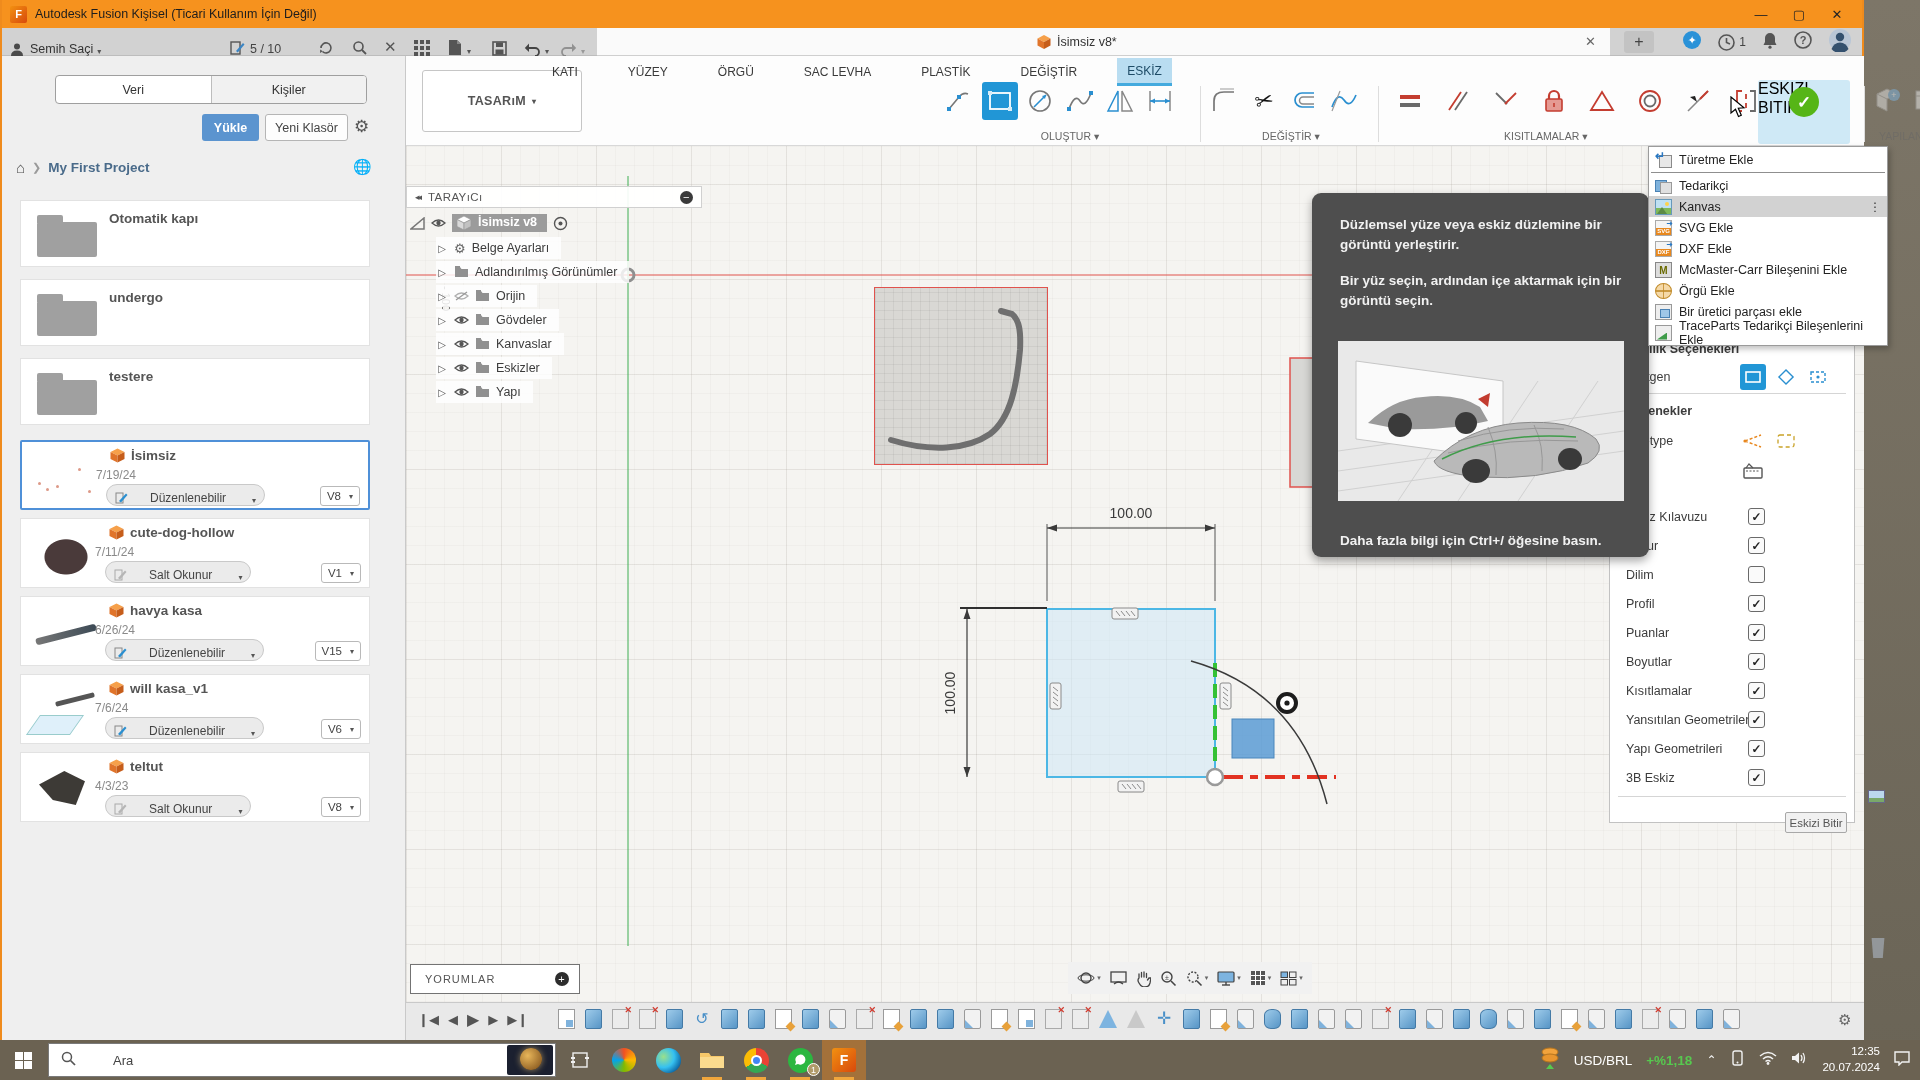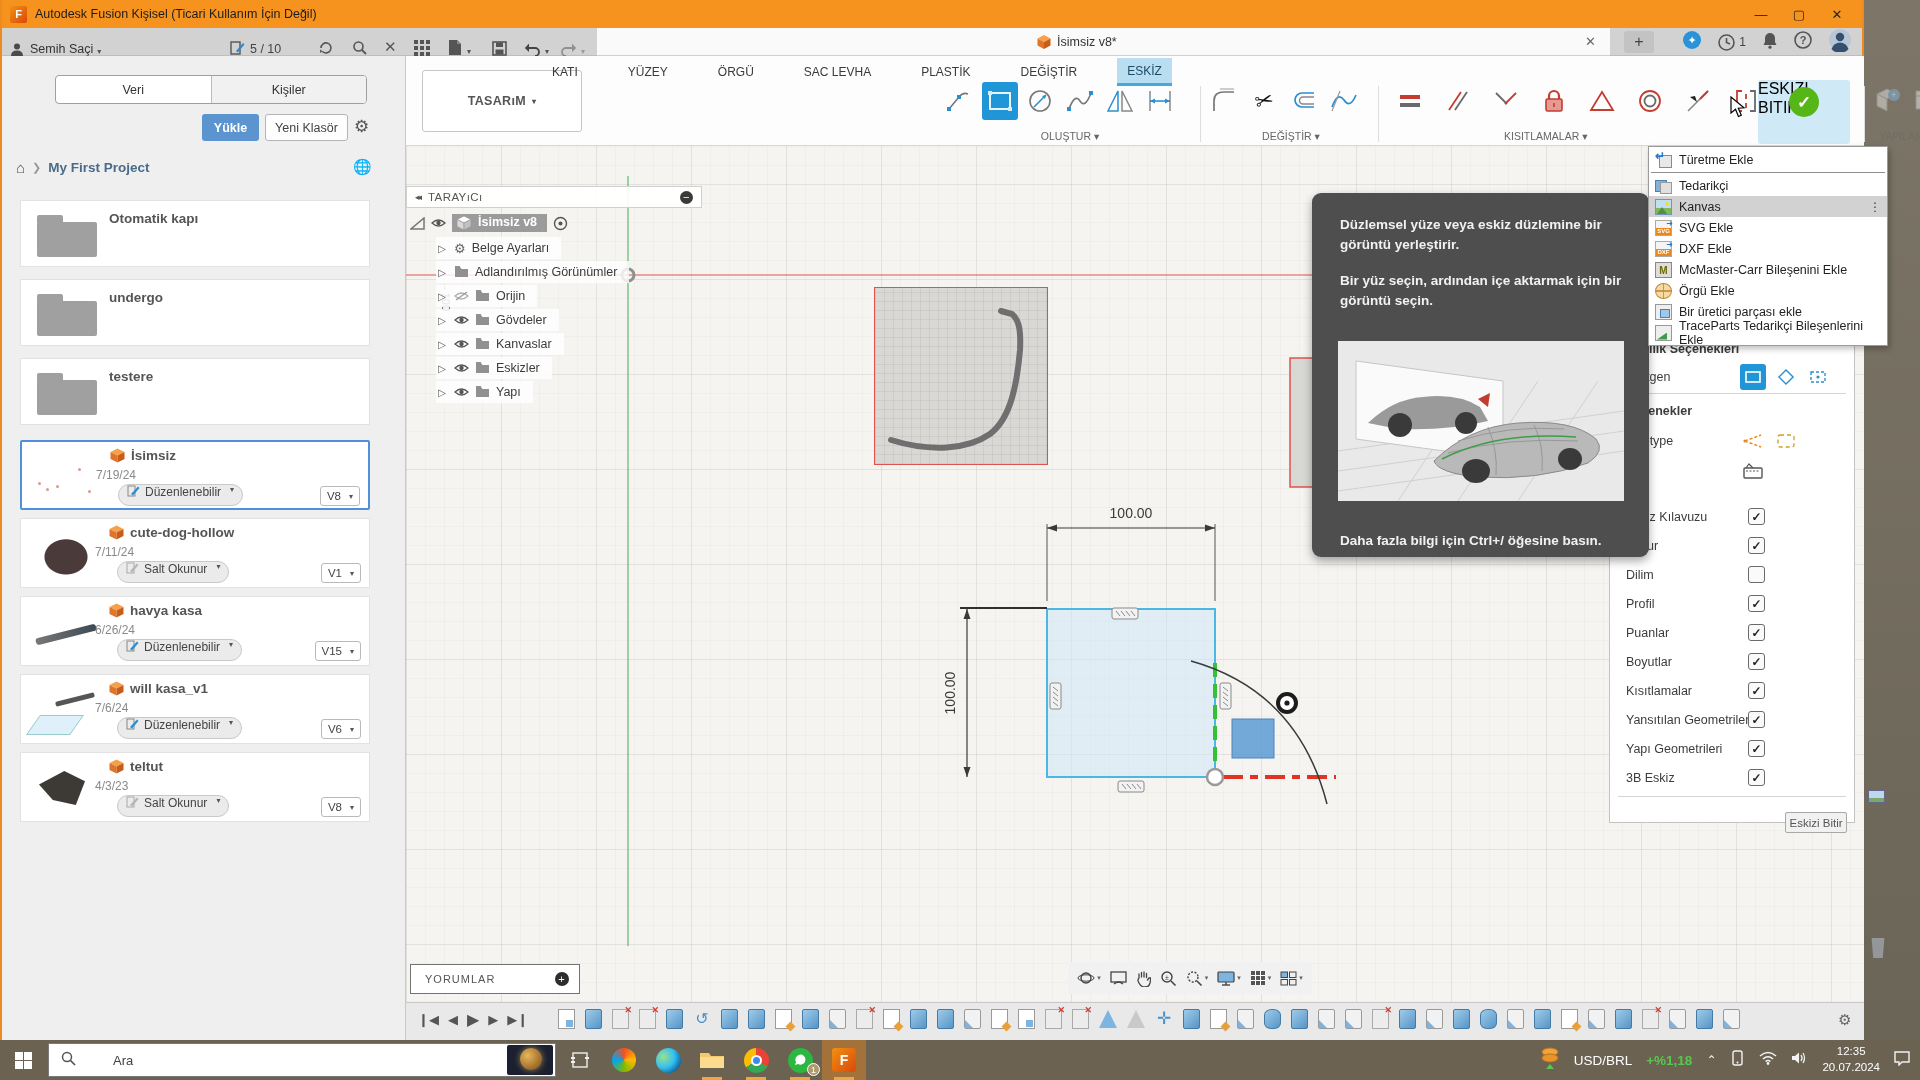--- a/index.html
+++ b/index.html
@@ -67,22 +67,22 @@
   .folder-card .fico { position:absolute; left:16px; top:14px; width:60px; height:42px; }
   .folder-card .fico::before { content:""; position:absolute; left:0; top:0; width:26px; height:8px; background:#a0a0a0; border-radius:2px 2px 0 0; }
   .folder-card .fico::after { content:""; position:absolute; left:0; top:7px; width:60px; height:35px; background:#a0a0a0; border-radius:2px; }
   .folder-card .fname { position:absolute; left:88px; top:10px; font-size:13.5px; font-weight:bold; color:#555; }
   .file-card { position:absolute; left:18px; width:350px; height:70px; background:#fff; border:1px solid #e2e2e2; }
   .file-card.selected { border:2px solid #4f90d8; border-radius:2px; }
   .file-card .thumb { position:absolute; left:6px; top:6px; width:78px; height:58px; }
   .file-card .frow { position:absolute; left:88px; top:6px; display:flex; align-items:center; gap:6px; }
   .file-card .fname { font-size:13.5px; font-weight:bold; color:#555; }
   .file-card .fdate { position:absolute; left:74px; top:26px; font-size:12px; color:#8a8a8a; }
-  .pill { position:absolute; left:96px; top:42px; height:22px; padding:0 8px; background:#ebebeb; border:1px solid #c9c9c9; border-radius:11px;
-    display:flex; align-items:flex-start; gap:5px; font-size:12px; color:#444; }
+  .pill { position:absolute; left:84px; top:42px; height:22px; padding:0 8px; background:#ebebeb; border:1px solid #c9c9c9; border-radius:11px;
+    display:flex; align-items:flex-end; gap:22px; font-size:12px; color:#444; }
   .vbadge { position:absolute; right:8px; top:44px; height:20px; padding:0 6px; background:#fff; border:1px solid #b9b9b9; border-radius:3px;
     display:flex; align-items:center; gap:4px; font-size:11.5px; color:#444; }
 
   
   .thumb.sketch-dots { background:#fff; }
   .thumb.sketch-dots i { position:absolute; width:3px; height:3px; border-radius:50%; background:#d98; }
   .thumb.dark-cloth { background:radial-gradient(ellipse at 50% 55%, #4a3a3a 0 38%, transparent 40%), #fff; }
   .thumb.pen::before { content:""; position:absolute; left:8px; top:28px; width:62px; height:7px; background:linear-gradient(90deg,#777,#3c4a55); transform:rotate(-14deg); border-radius:3px; }
   .thumb.pen-tray::before { content:""; position:absolute; left:28px; top:16px; width:40px; height:5px; background:#555; transform:rotate(-14deg); border-radius:2px; }
   .thumb.pen-tray::after { content:""; position:absolute; left:6px; top:34px; width:42px; height:18px; background:#dff0fa; border:1px solid #9cc; transform:skewX(-35deg); }
@@ -198,21 +198,21 @@
   #searchbox .ph { font-size:13px; color:#444;margin-left:27px; }
   #searchbox .moonimg { position:absolute; right:2px; top:1px; width:46px; height:30px; background:#1b2030; border-radius:2px; overflow:hidden; }
   #searchbox .moonimg::before { content:""; position:absolute; left:13px; top:3px; width:22px; height:22px; border-radius:50%;
     background:radial-gradient(circle at 35% 35%, #e8b65a, #9a6a2a 70%, #6a4418); box-shadow:0 0 6px rgba(240,200,120,.6); }
   .tb-ico { width:44px; height:40px; display:flex; align-items:center; justify-content:center; position:relative; }
   .tb-ico.active-app { background:#a3713a; }
   .run-line { position:absolute; bottom:0; left:12px; right:12px; height:3px; background:#f0a63c; }
   .tray { position:absolute; right:0; top:0; height:40px; display:flex; align-items:center; gap:14px; padding-right:10px; color:#f2f2f2; }
   .tray .tick-pair { font-size:13.5px; color:#fff; }
   .tray .tick-chg { font-size:13.5px; color:#57c84f; font-weight:bold; }
-  .tray .clockblk { text-align:center; font-size:11.5px; line-height:1.35; color:#fff; }
+  .tray .clockblk { text-align:right; font-size:11.5px; line-height:1.35; color:#fff; }
   .badge1 { position:absolute; right:2px; bottom:4px; width:13px; height:13px; border-radius:50%; background:#b09a6a; border:1px solid #fff;
     color:#fff; font-size:9px; display:flex; align-items:center; justify-content:center; }
 
   
   .desk-pic { position:absolute; left:1868px; top:790px; width:17px; height:13px; background:linear-gradient(#bcd8ee 60%,#7aa86a 60%); border:1px solid #668; }
   .desk-bin { position:absolute; left:1870px; top:938px; width:16px; height:20px; background:#9aa0a6; clip-path:polygon(10% 0,90% 0,80% 100%,20% 100%); opacity:.85; }
 
   
   #cursor { position:absolute; left:1730px; top:96px; z-index:100; }
 </style>

